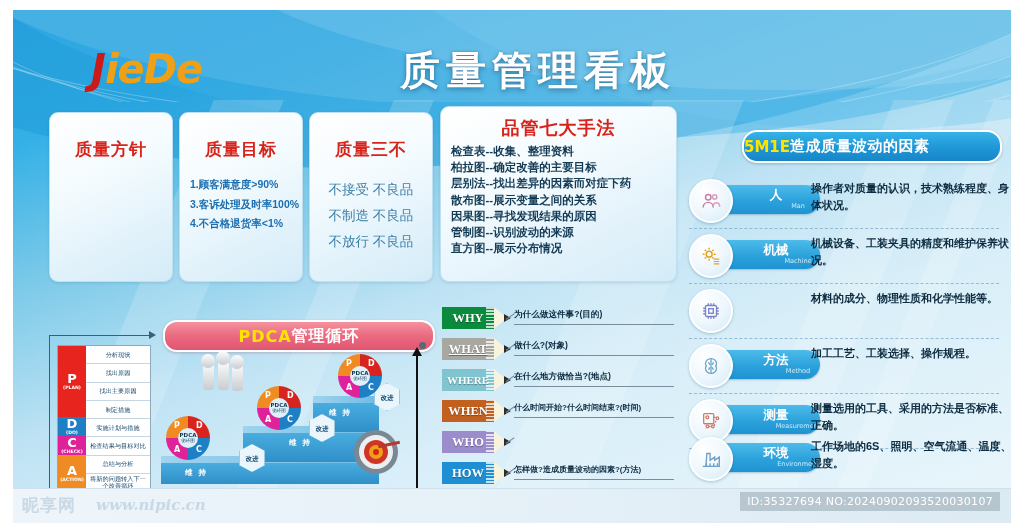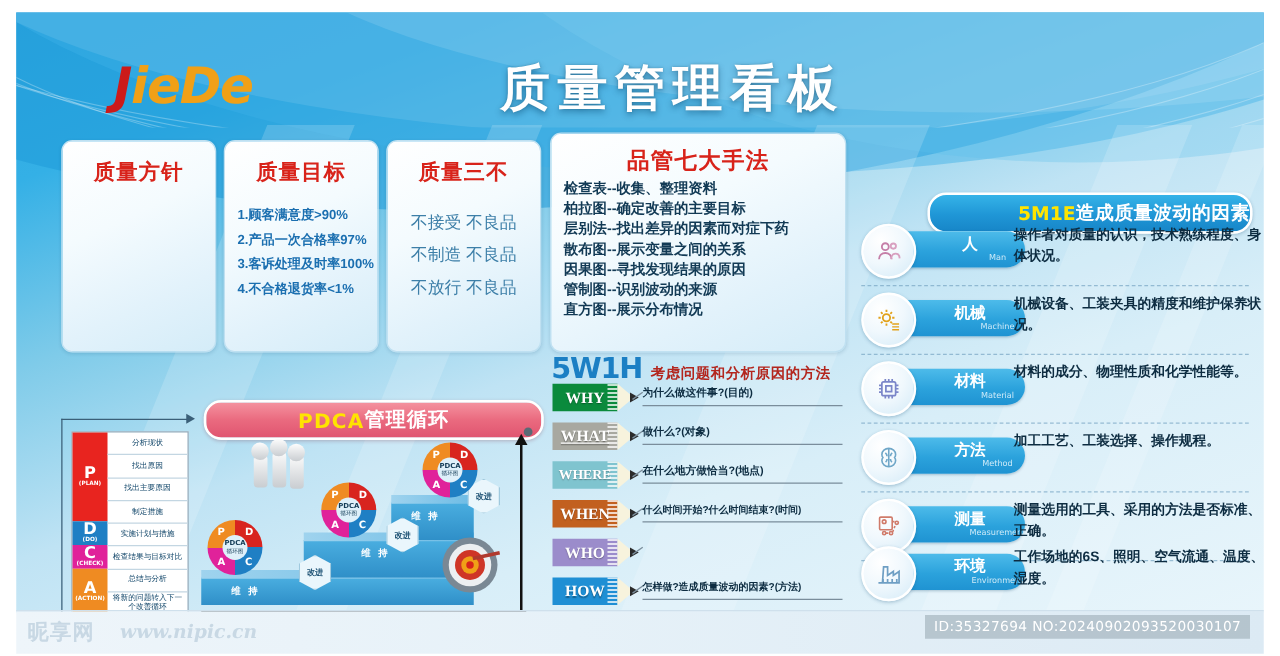--- a/index.html
+++ b/index.html
@@ -38,21 +38,21 @@
   .card{position:absolute;border-radius:9px;
         background:linear-gradient(155deg,#ffffff 0%,#f4fbfe 38%,#e2f2fb 72%,#d4ecf8 100%);
         border:1px solid #bfe0f1;box-shadow:0 1px 3px rgba(0,60,100,.14);}
   .card-title{text-align:center;font-weight:bold;color:#d8231a;}
 
   .c1{left:36px;top:102px;width:122px;height:168px;}
   .c2{left:166px;top:102px;width:122px;height:168px;}
   .c3{left:296px;top:102px;width:122px;height:168px;}
   .c4{left:427px;top:96px;width:235px;height:174px;}
 
-  .c1 .card-title,.c2 .card-title,.c3 .card-title{font-size:17px;margin-top:13px;letter-spacing:1px;}
+  .c1 .card-title,.c2 .card-title,.c3 .card-title{font-size:17px;margin-top:25px;letter-spacing:1px;}
   .c4 .card-title{font-size:18px;margin-top:9px;letter-spacing:1px;text-align:center;}
 
   .policy-lines{margin-top:18px;text-align:center;color:#4f6f86;font-size:15px;line-height:20px;letter-spacing:5px;}
   .goal-lines{margin:14px 0 0 10px;color:#1b6fb0;font-size:10.5px;line-height:19.5px;font-weight:bold;}
   .three-lines{margin-top:16px;text-align:center;color:#3d7fa8;font-size:13.5px;line-height:26px;}
   .seven-lines{margin:3px 0 0 10px;color:#123a55;font-size:11.5px;line-height:16.2px;font-weight:bold;}
 
   
   .w5h1-head{position:absolute;left:428px;top:272px;}
   .w5h1-head .big{font-size:23px;font-weight:bold;color:#1b7fc4;letter-spacing:-1px;
@@ -70,24 +70,24 @@
          border-bottom:11px solid transparent;border-left:13px solid #f7f3dd;}
   .w-nib{position:absolute;left:62px;top:7px;width:0;height:0;border-top:4px solid transparent;
          border-bottom:4px solid transparent;border-left:7px solid #2b2b2b;}
   .w-desc{position:absolute;left:72px;top:2px;width:160px;color:#0d2c41;font-size:8.6px;
           font-weight:bold;border-bottom:1px solid #7a8d9b;padding-bottom:4px;line-height:11px;
           white-space:nowrap;}
   .w-lead{position:absolute;left:64px;top:12px;width:10px;height:1px;background:#7a8d9b;
           transform:rotate(-35deg);transform-origin:left center;}
 
   
-  .m5-head{position:absolute;left:729px;top:144px;width:256px;height:29px;border-radius:15px;
+  .m5-head{position:absolute;left:729px;top:120px;width:256px;height:29px;border-radius:15px;
       background:linear-gradient(to bottom,#35b3e8 0%,#1f96d6 55%,#1786c8 100%);
       border:2px solid #ffffff;box-shadow:0 1px 3px rgba(0,60,100,.28);
-      display:flex;align-items:center;justify-content:flex-end;}
+      display:flex;align-items:center;justify-content:flex-start;}
   .m5-head .k{color:#ffe400;font-weight:bold;font-size:15px;letter-spacing:0;font-family:"DejaVu Sans",sans-serif;}
   .m5-head .t{color:#fff;font-weight:bold;font-size:15px;letter-spacing:.5px;}
 
   .m-row{position:absolute;left:676px;width:325px;height:52px;}
   .m-ico{position:absolute;left:0;top:4px;width:40px;height:40px;border-radius:50%;
       background:radial-gradient(circle at 34% 28%,#ffffff 0%,#f0f8fd 48%,#d3eaf7 100%);
       border:2px solid #ffffff;box-shadow:0 1px 3px rgba(20,80,120,.30);
       display:flex;align-items:center;justify-content:center;}
   .m-pill{position:absolute;left:27px;top:10px;width:88px;height:29px;
       border-radius:0 15px 15px 0;
@@ -190,21 +190,20 @@
     <div class="title">质量管理看板</div>
 
     <div class="card c1">
       <div class="card-title">质量方针</div>
     </div>
 
     <div class="card c2">
       <div class="card-title">质量目标</div>
       <div class="goal-lines">
         <div>1.顾客满意度&gt;90%</div>
-        <div>2.产品一次合格率97%</div>
         <div>3.客诉处理及时率100%</div>
         <div>4.不合格退货率&lt;1%</div>
       </div>
     </div>
 
     <div class="card c3">
       <div class="card-title">质量三不</div>
       <div class="three-lines">
         <div>不接受 不良品</div>
         <div>不制造 不良品</div>
@@ -257,24 +256,20 @@
           <circle cx="10" cy="10" r="3.2"></circle>
           <path d="M10 3v2M10 15v2M3 10h2M15 10h2M5.2 5.2l1.4 1.4M13.4 13.4l1.4 1.4M14.8 5.2l-1.4 1.4M6.6 13.4l-1.4 1.4"></path>
           <path d="M15 18h6M15 20.5h6M15 15.5h6" stroke-width="1.3"></path>
         </svg>
       </div>
       <div class="m-desc">机械设备、工装夹具的精度和维护保养状况。</div>
     </div>
     <div class="m-sep" style="top:273px;"></div>
 
     <div class="m-row" style="top:275px;">
-      <div class="m-pill">
-        <span class="cn">材料</span>
-        <span class="en">Material</span>
-      </div>
       <div class="m-ico">
         <svg width="22" height="22" viewBox="0 0 24 24" fill="none" stroke="#7b86c9" stroke-width="1.5">
           <rect x="6" y="6" width="12" height="12" rx="1.5"></rect>
             <rect x="9.5" y="9.5" width="5" height="5"></rect>
           <path d="M9 6V3.5M12 6V3.5M15 6V3.5M9 18v2.5M12 18v2.5M15 18v2.5M6 9H3.5M6 12H3.5M6 15H3.5M18 9h2.5M18 12h2.5M18 15h2.5"></path>
         </svg>
       </div>
       <div class="m-desc">材料的成分、物理性质和化学性能等。</div>
     </div>
     <div class="m-sep" style="top:328px;"></div>
@@ -320,23 +315,20 @@
       </div>
       <div class="m-ico">
         <svg width="22" height="22" viewBox="0 0 24 24" fill="none" stroke="#6f9fc4" stroke-width="1.5">
           <path d="M3 20h18V10l-5 3.4V10l-5 3.4V6H7.5L6.5 20"></path>
           <path d="M7 20v-3.5M11 20v-3.5M15 20v-3.5M19 20v-3.5"></path>
         </svg>
       </div>
       <div class="m-desc">工作场地的6S、照明、空气流通、温度、湿度。</div>
     </div>
 
-    <div class="w5h1-head">
-      <span class="big">5W1H</span><span class="sub">考虑问题和分析原因的方法</span>
-    </div>
 
     <div class="w-row" style="top:297px;">
       <div class="w-tag" style="background:#0a8a3c;">WHY</div>
       <div class="w-tag" style="background:transparent;pointer-events:none;">
           <span class="stripes"></span>
         </div>
       <div class="w-tip"></div>
       <div class="w-nib"></div>
       <div class="w-lead"></div>
       <div class="w-desc">为什么做这件事?(目的)</div>

